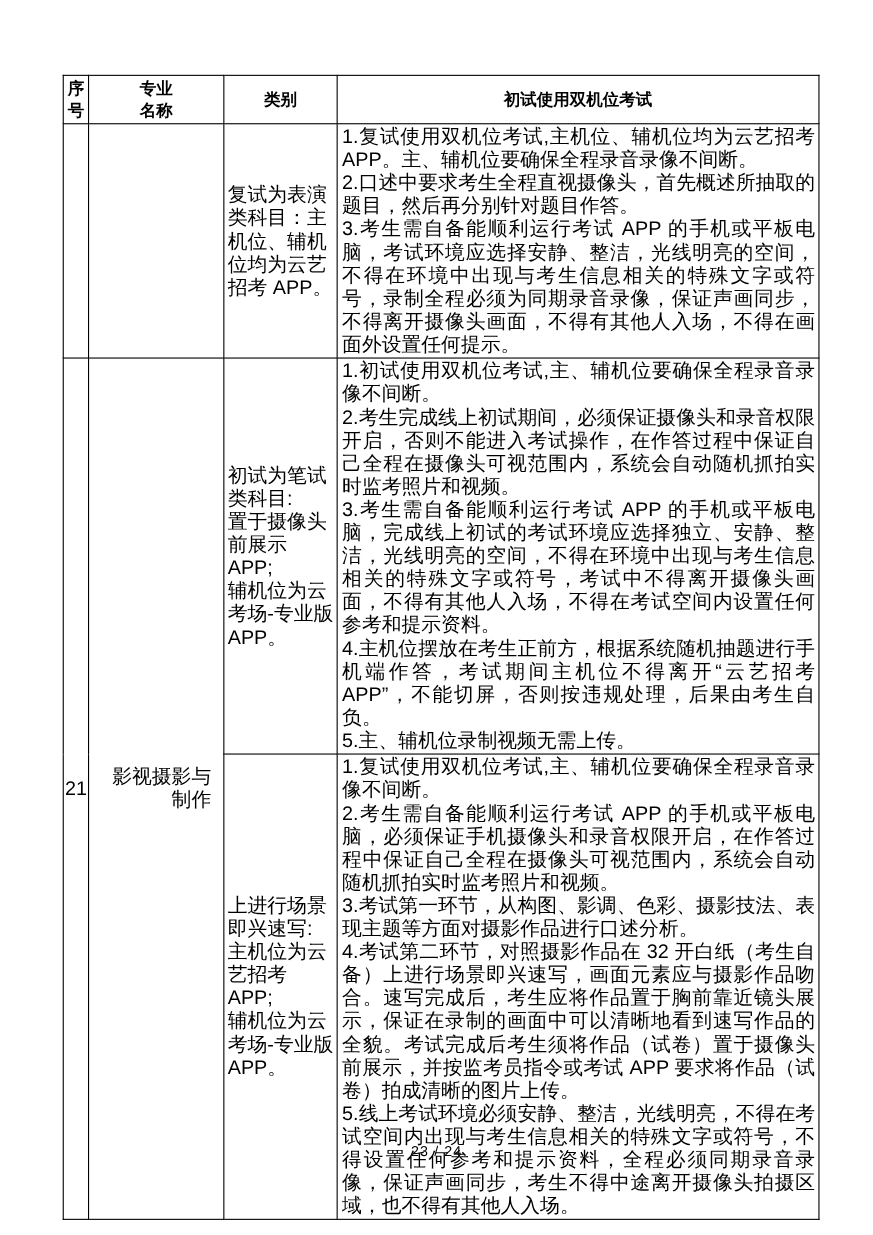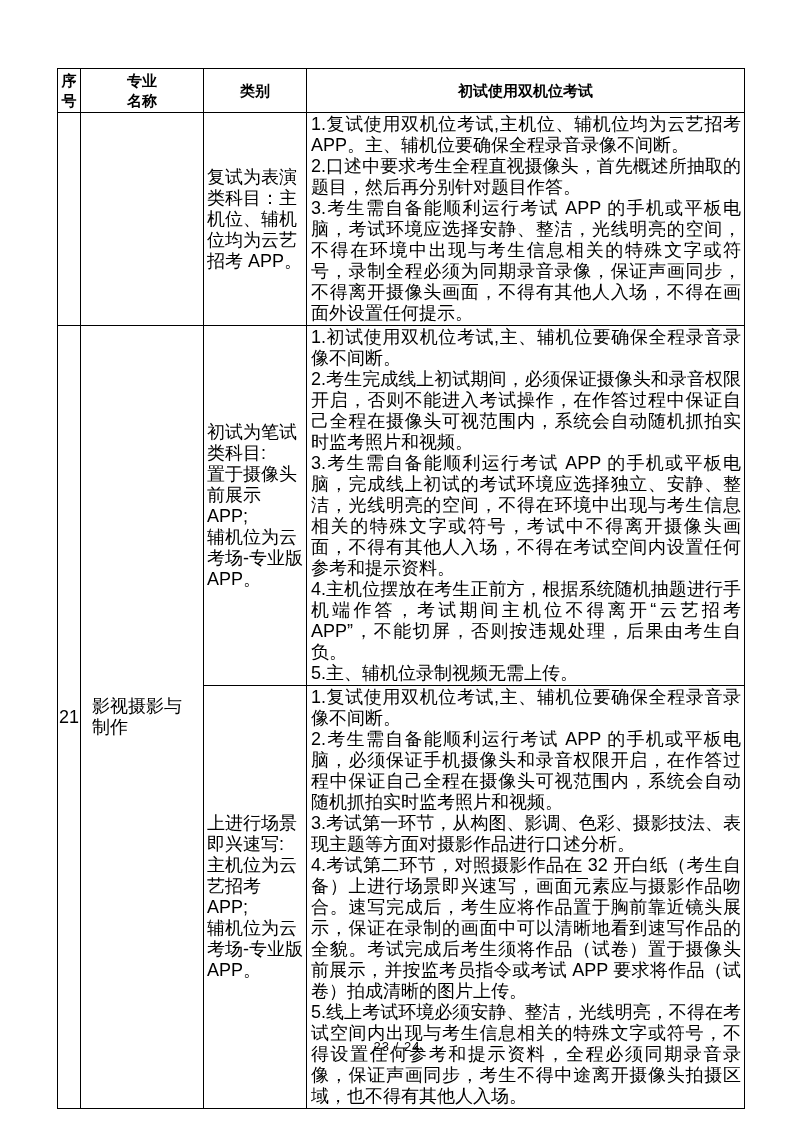--- a/index.html
+++ b/index.html
@@ -41,21 +41,21 @@
     font-size: 18px;
     line-height: 21px;
     margin-top: 33px;
   }
   td.seq-cell {
     text-align: center;
     vertical-align: middle;
     padding: 1px 0;
   }
   td.major-cell {
-    text-align: left;
+    text-align: right;
     vertical-align: middle;
     padding: 1px 11px;
   }
   td.cat-cell {
     vertical-align: middle;
     text-align: left;
     white-space: pre-wrap;
     padding: 1px 2px 1px 3px;
   }
   td.notes-cell {

